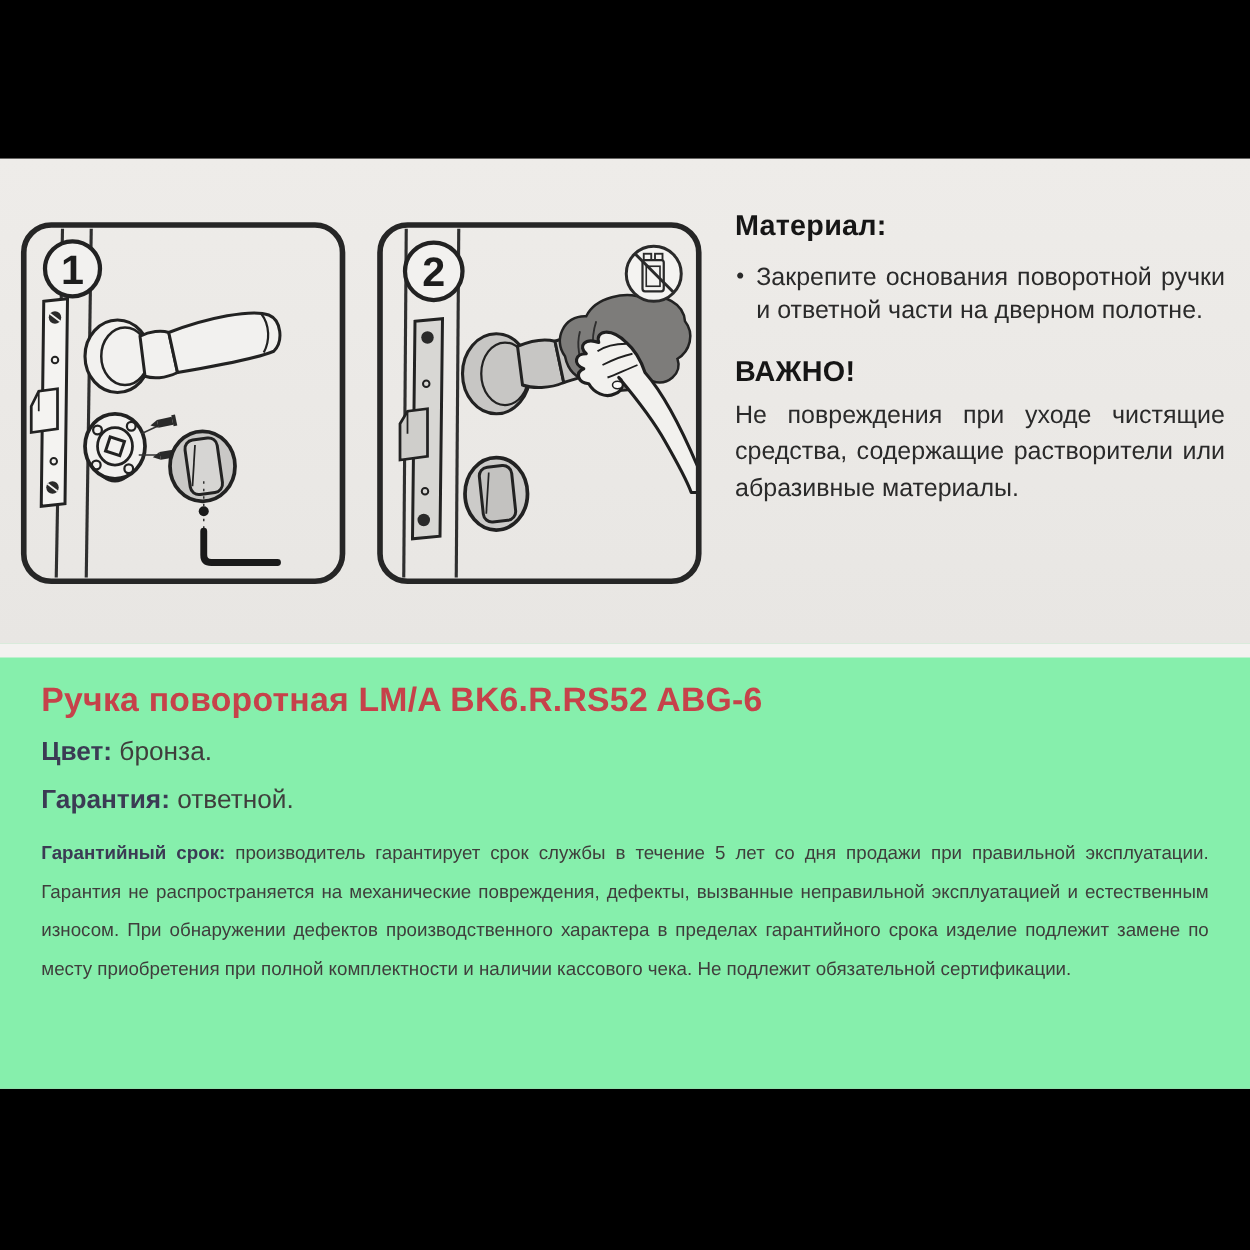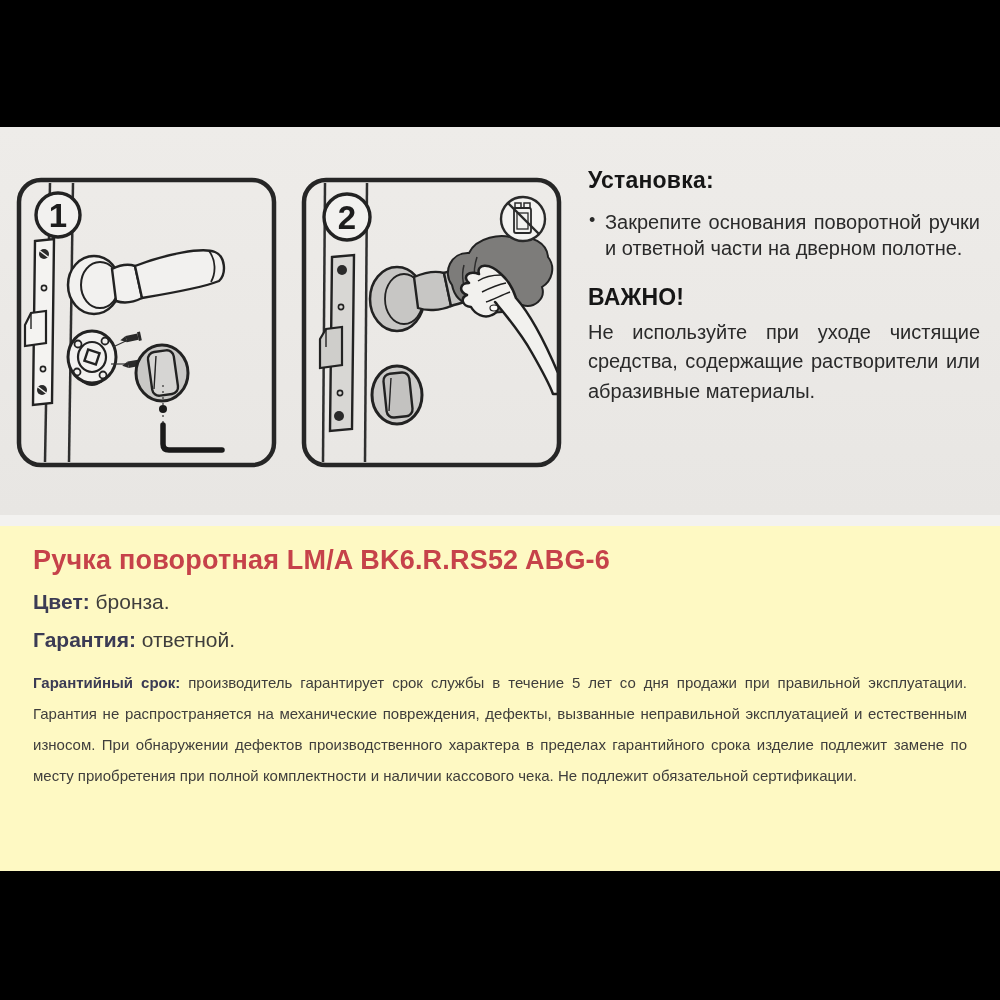--- a/index.html
+++ b/index.html
@@ -40,21 +40,21 @@
   }
   .important-heading { margin-top:23px; }
   .important-text {
     margin-top:7px; font-size:20px; line-height:1.47; color:#2a2a2a;
     text-align:justify; text-align-last:left;
   }
 
   
   .sheet-bottom {
     position:absolute; left:0; top:388px; width:1000px; height:356px;
-    background:#fef9c3; border-top:11px solid #f3f2f0;
+    background:#86efac; border-top:11px solid #f3f2f0;
     padding:19px 33px 0 33px;
   }
   .product-title {
     font-size:27px; font-weight:bold; color:#c6424a; letter-spacing:0.2px;
   }
   .spec-line { margin-top:14px; font-size:21px; color:#3f3e3c; }
   .spec-label { font-weight:bold; color:#3b3b54;text-align:center; }
   .warranty {
     margin-top:15px; font-size:15px; line-height:31px; color:#3f3e3c;
     text-align:justify; text-align-last:left;
@@ -210,26 +210,26 @@
 
         <g>
           <circle cx="46" cy="40" r="23" fill="#f2f1ef" stroke="#222" stroke-width="3.4"></circle>
           <text x="46" y="52" text-anchor="middle" font-size="33" font-weight="600" fill="#1d1d1d">2</text>
         </g>
 
         <rect x="3" y="3" width="255" height="285" rx="22" fill="none" stroke="#262626" stroke-width="4.5"></rect>
       </svg>
 
       <aside class="right-col">
-        <h2 class="col-heading">Установка:</h2>
+        <h2 class="col-heading">Материал:</h2>
         <ul class="install-list">
           <li>Закрепите основания поворотной ручки и ответной части на дверном полотне.</li>
         </ul>
         <h2 class="col-heading important-heading">ВАЖНО!</h2>
-        <p class="important-text">Не используйте при уходе чистящие средства, содержащие растворители или абразивные материалы.</p>
+        <p class="important-text">Не повреждения при уходе чистящие средства, содержащие растворители или абразивные материалы.</p>
       </aside>
     </section>
 
     <section class="sheet-bottom">
       <h1 class="product-title">Ручка поворотная LM/A BK6.R.RS52 ABG-6</h1>
 
       <p class="spec-line"><span class="spec-label">Цвет:</span><span> бронза.</span></p>
 
       <p class="spec-line"><span class="spec-label">Гарантия:</span><span> ответной.</span></p>
 

